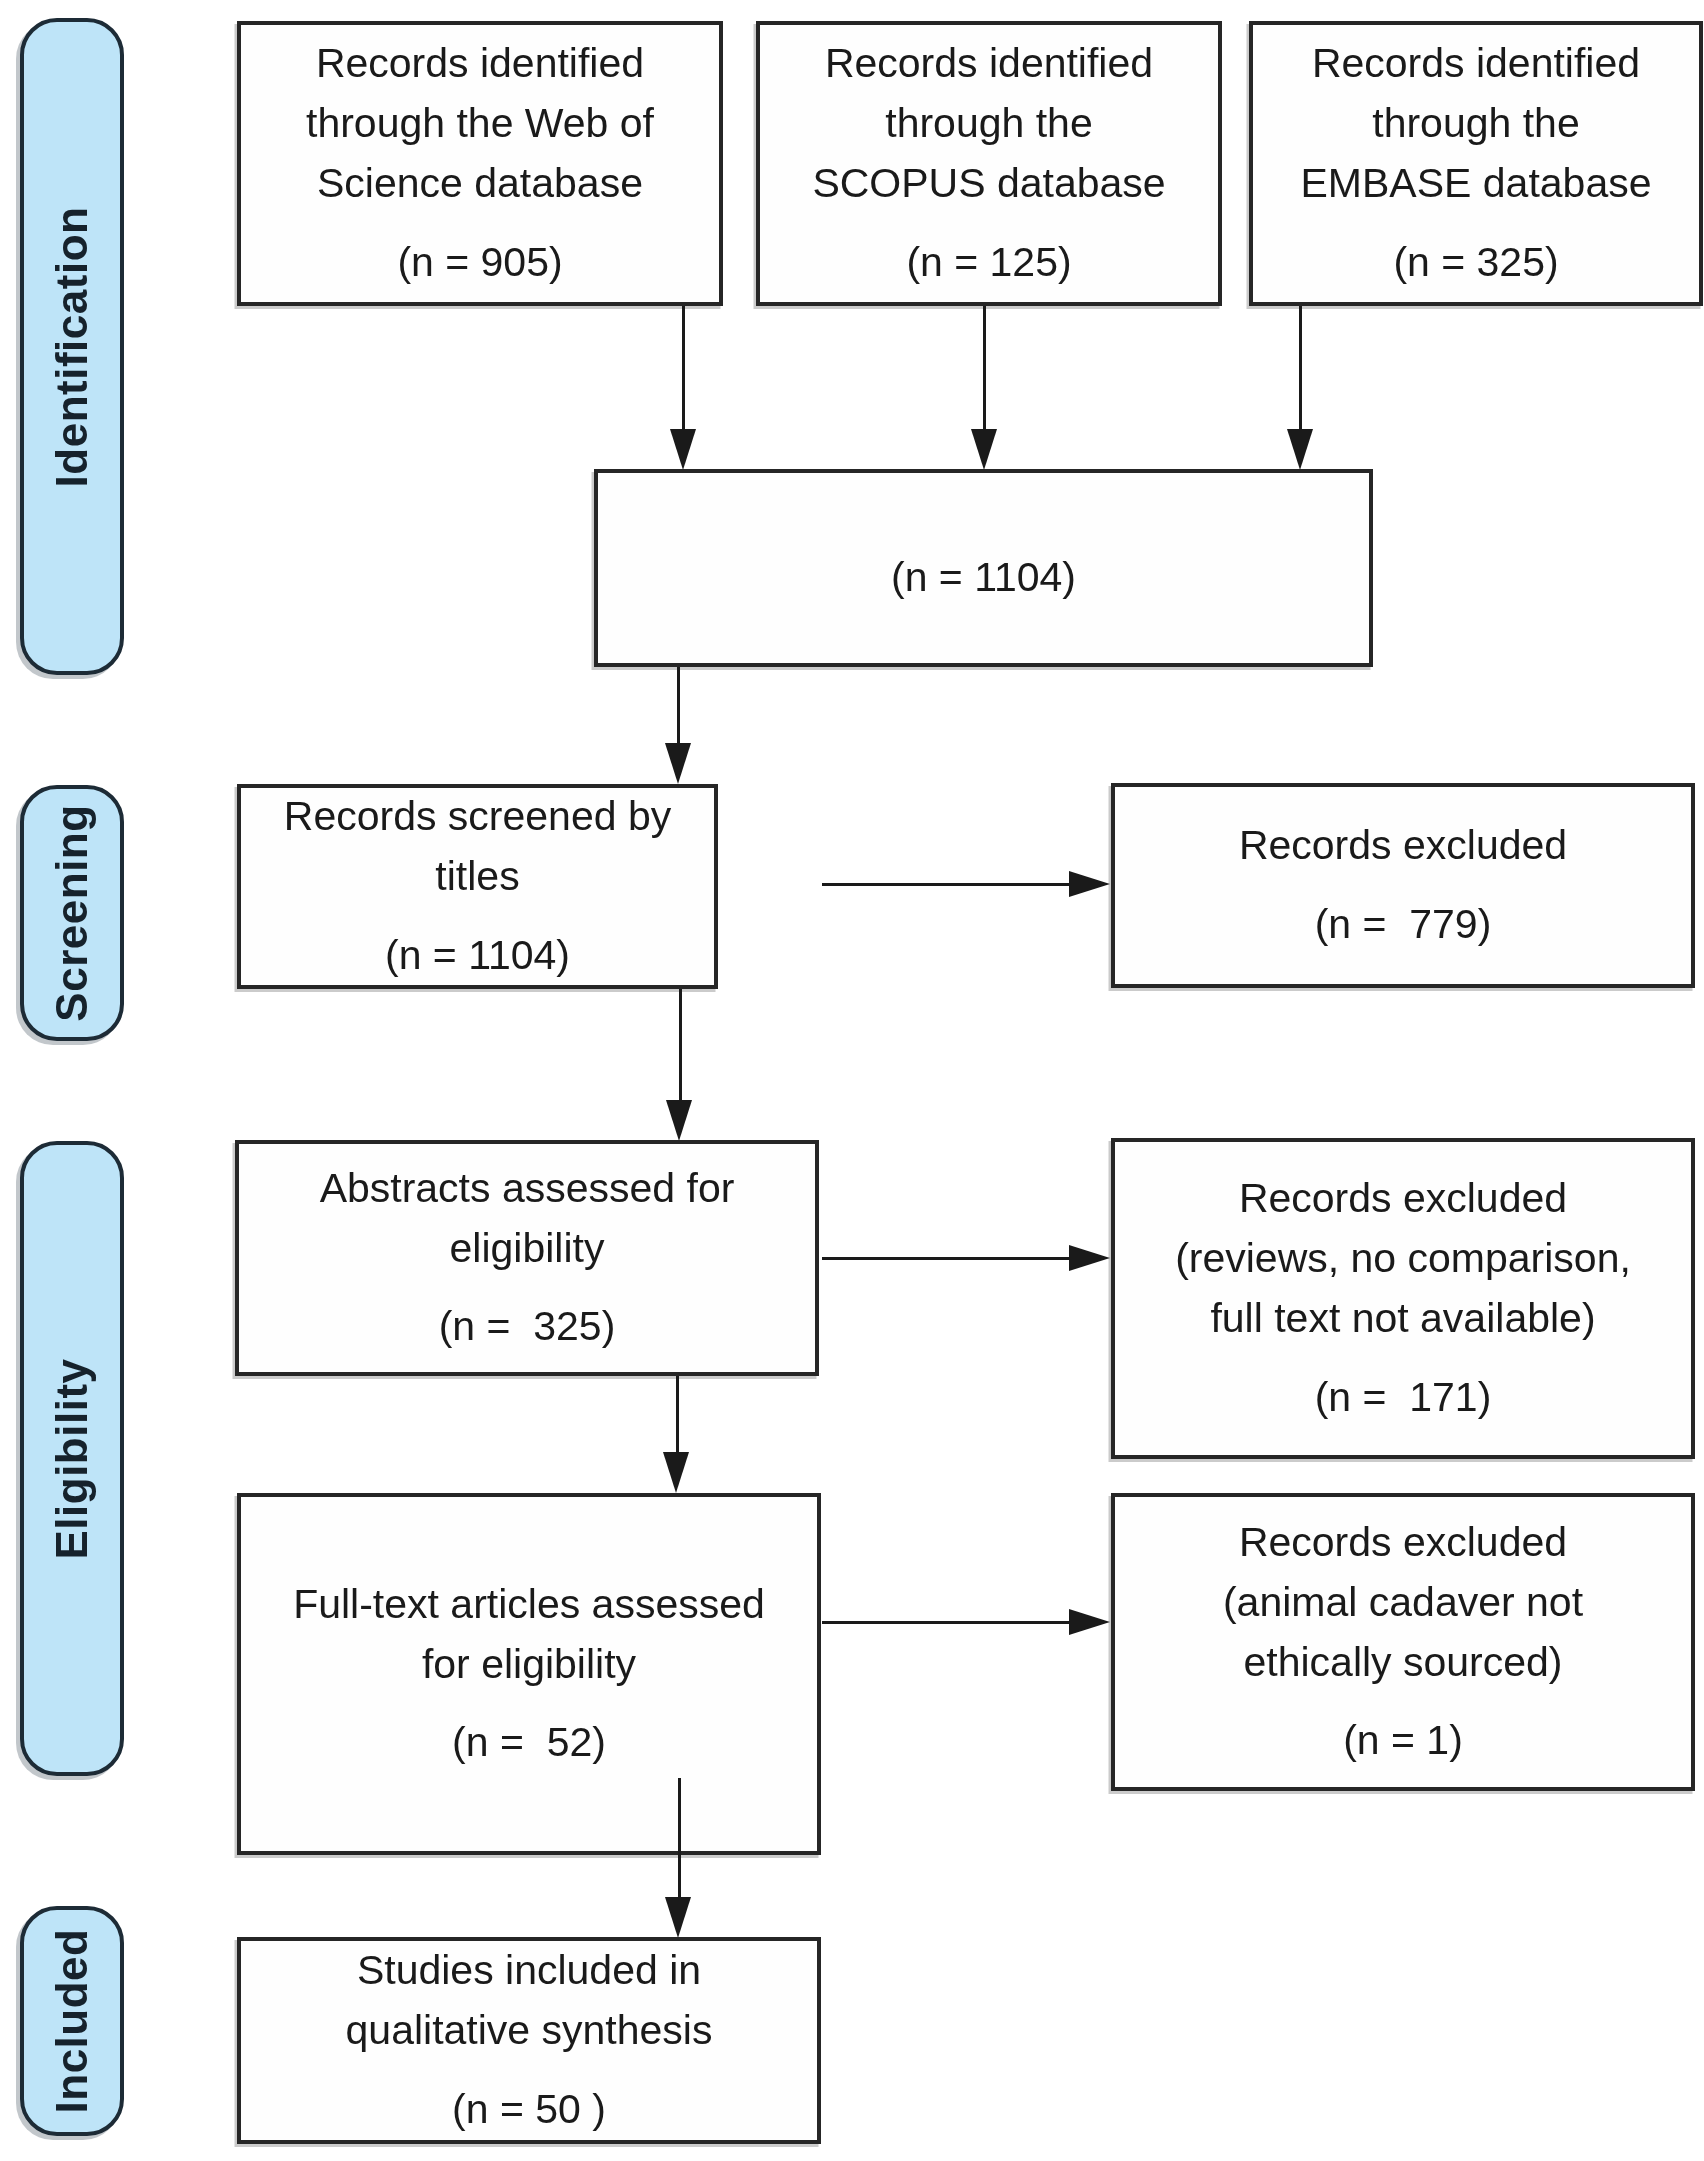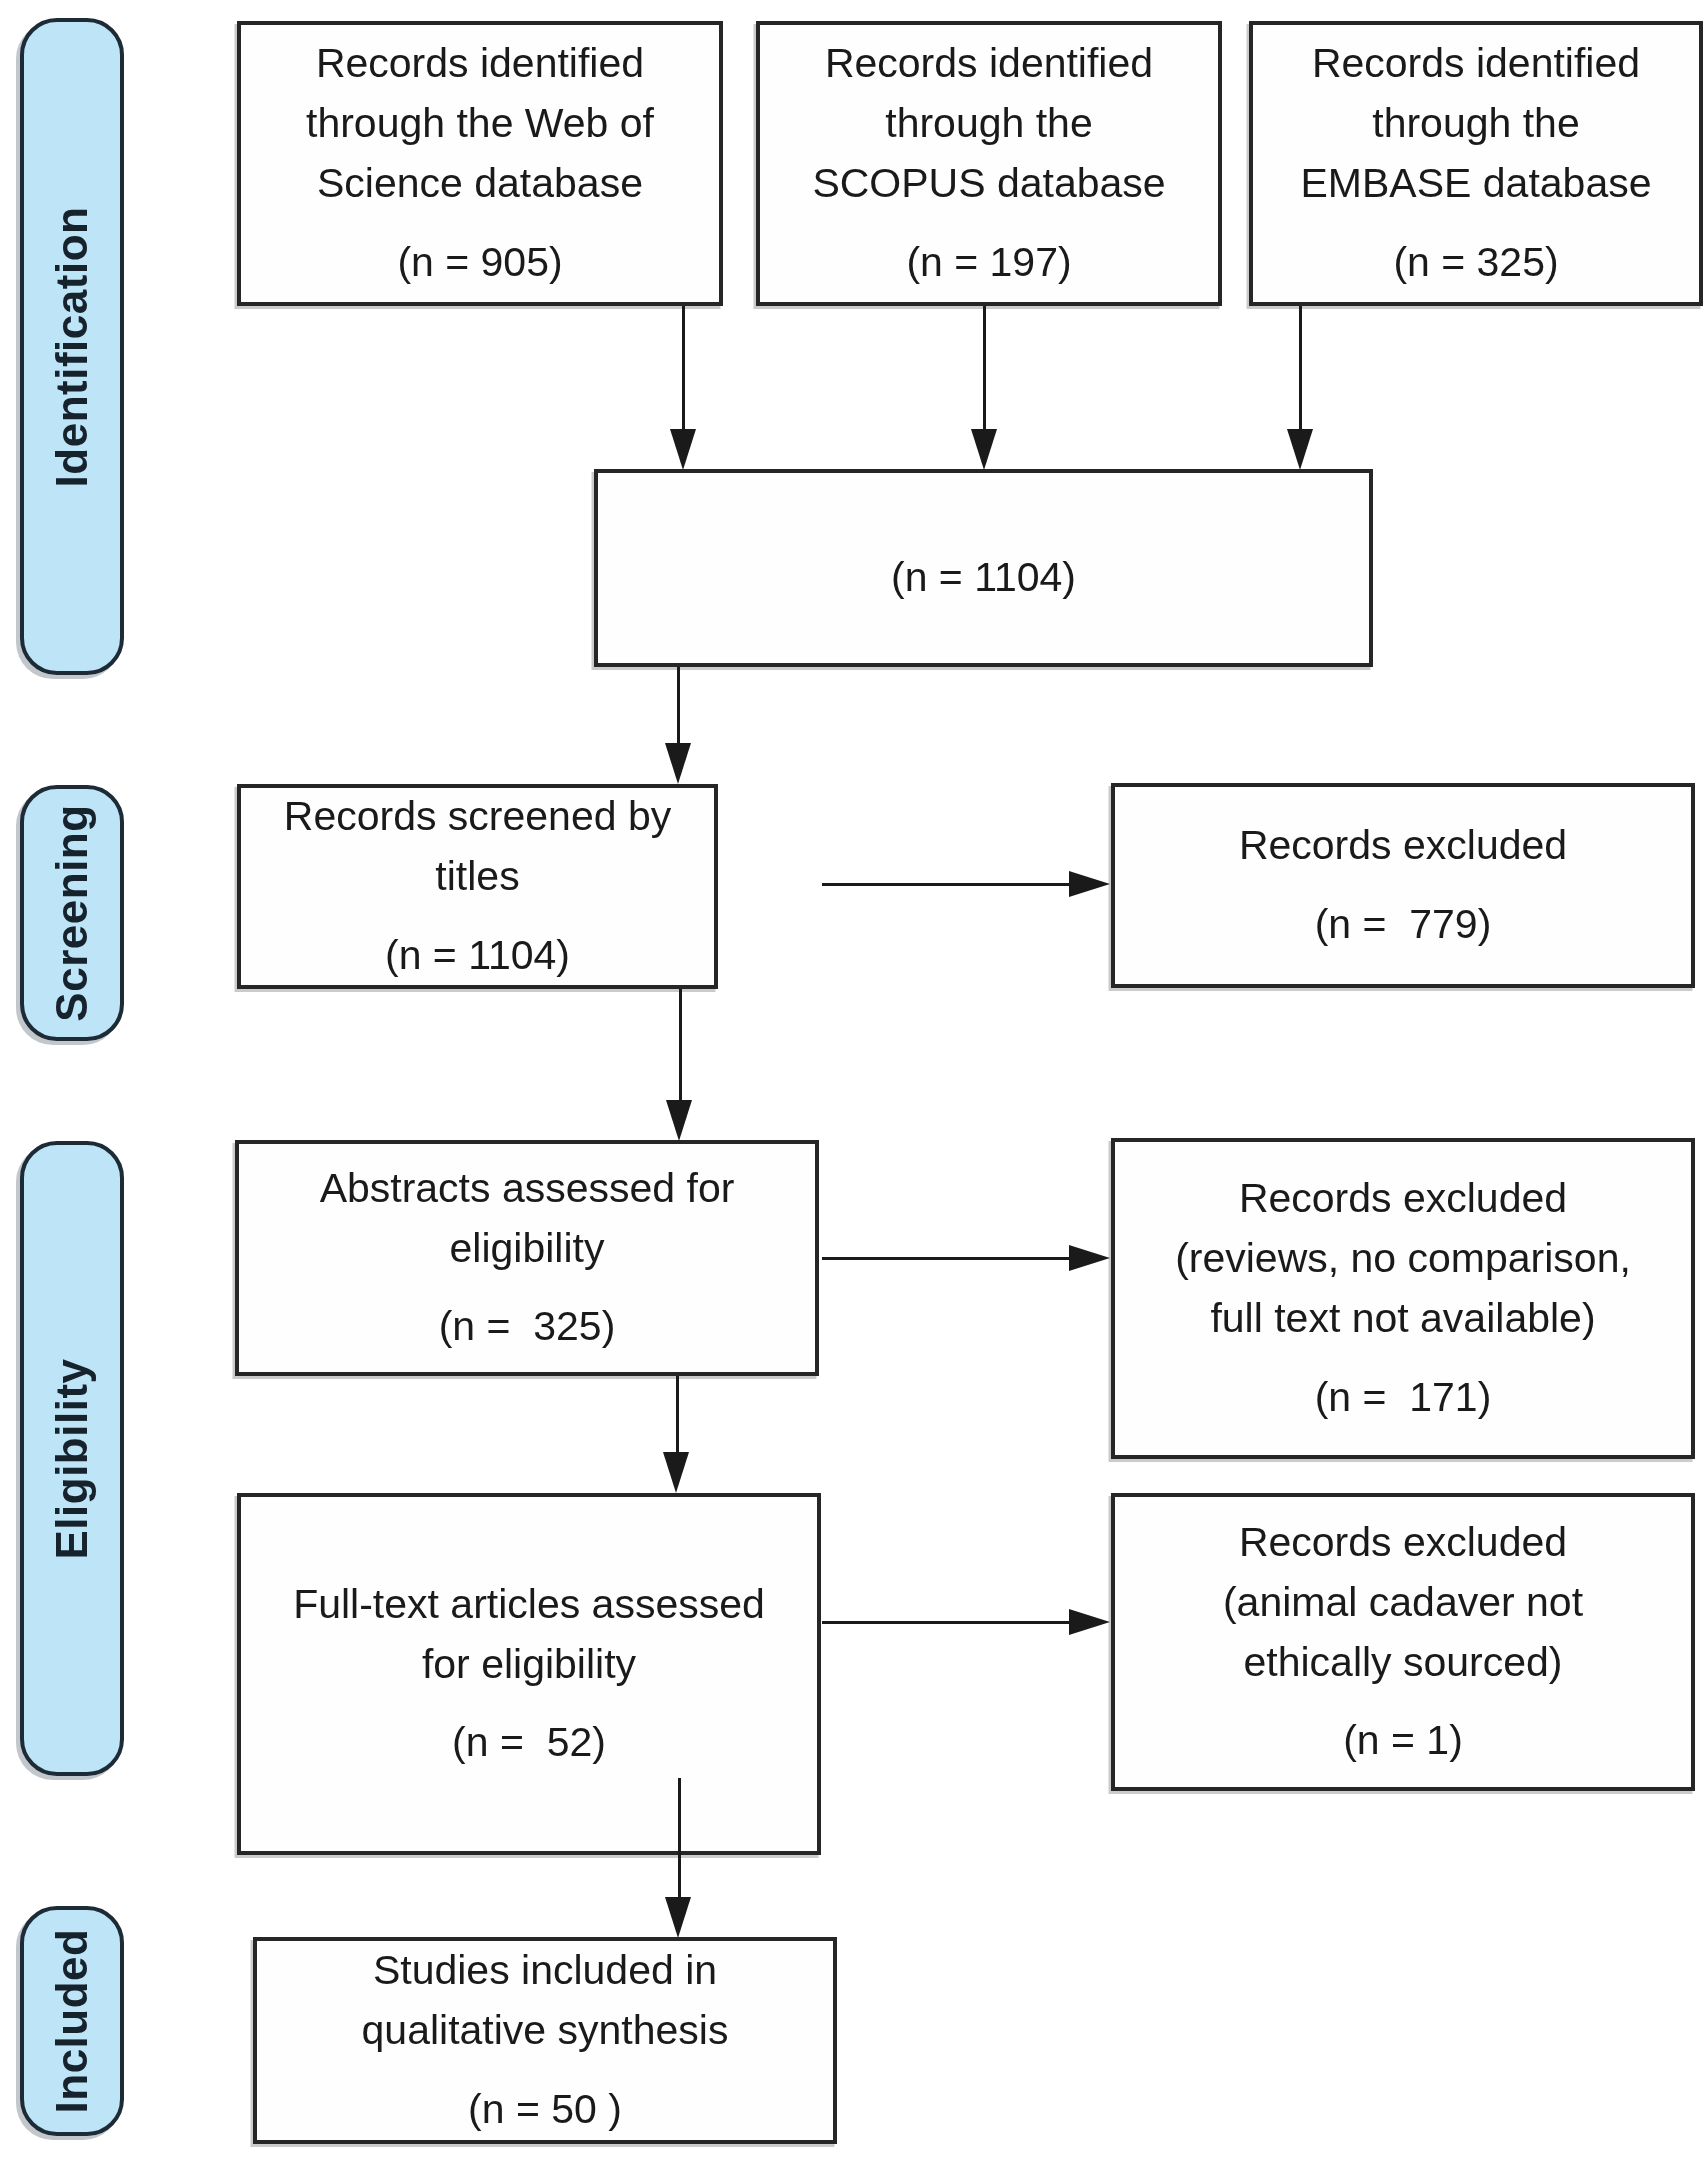--- a/index.html
+++ b/index.html
@@ -76,21 +76,21 @@
   <div class="box" style="left:237px;top:21px;width:486px;height:285px">
     <div class="label">Records identified
 through the Web of
 Science database</div>
     <div class="count">(n = 905)</div>
   </div>
   <div class="box" style="left:756px;top:21px;width:466px;height:285px">
     <div class="label">Records identified
 through the
 SCOPUS database</div>
-    <div class="count">(n = 197)</div>
+    <div class="count">(n = 125)</div>
   </div>
   <div class="box" style="left:1249px;top:21px;width:454px;height:285px">
     <div class="label">Records identified
 through the
 EMBASE database</div>
     <div class="count">(n = 325)</div>
   </div>
 
   <div class="vline" style="left:682px;top:306px;height:124px"></div>
   <div class="head-down" style="left:670px;top:429px"></div>
@@ -147,20 +147,20 @@
 (animal cadaver not
 ethically sourced)</div>
     <div class="count">(n = 1)</div>
   </div>
   <div class="hline" style="left:822px;top:1621px;width:251px"></div>
   <div class="head-right" style="left:1069px;top:1609px"></div>
 
   <div class="vline" style="left:678px;top:1778px;height:122px"></div>
   <div class="head-down" style="left:665px;top:1897px"></div>
 
-  <div class="box" style="left:253px;top:1937px;width:584px;height:207px">
+  <div class="box" style="left:237px;top:1937px;width:584px;height:207px">
     <div class="label">Studies included in
 qualitative synthesis</div>
     <div class="count">(n = 50 )</div>
   </div>
 
 </div>
 
 
 </body></html>

